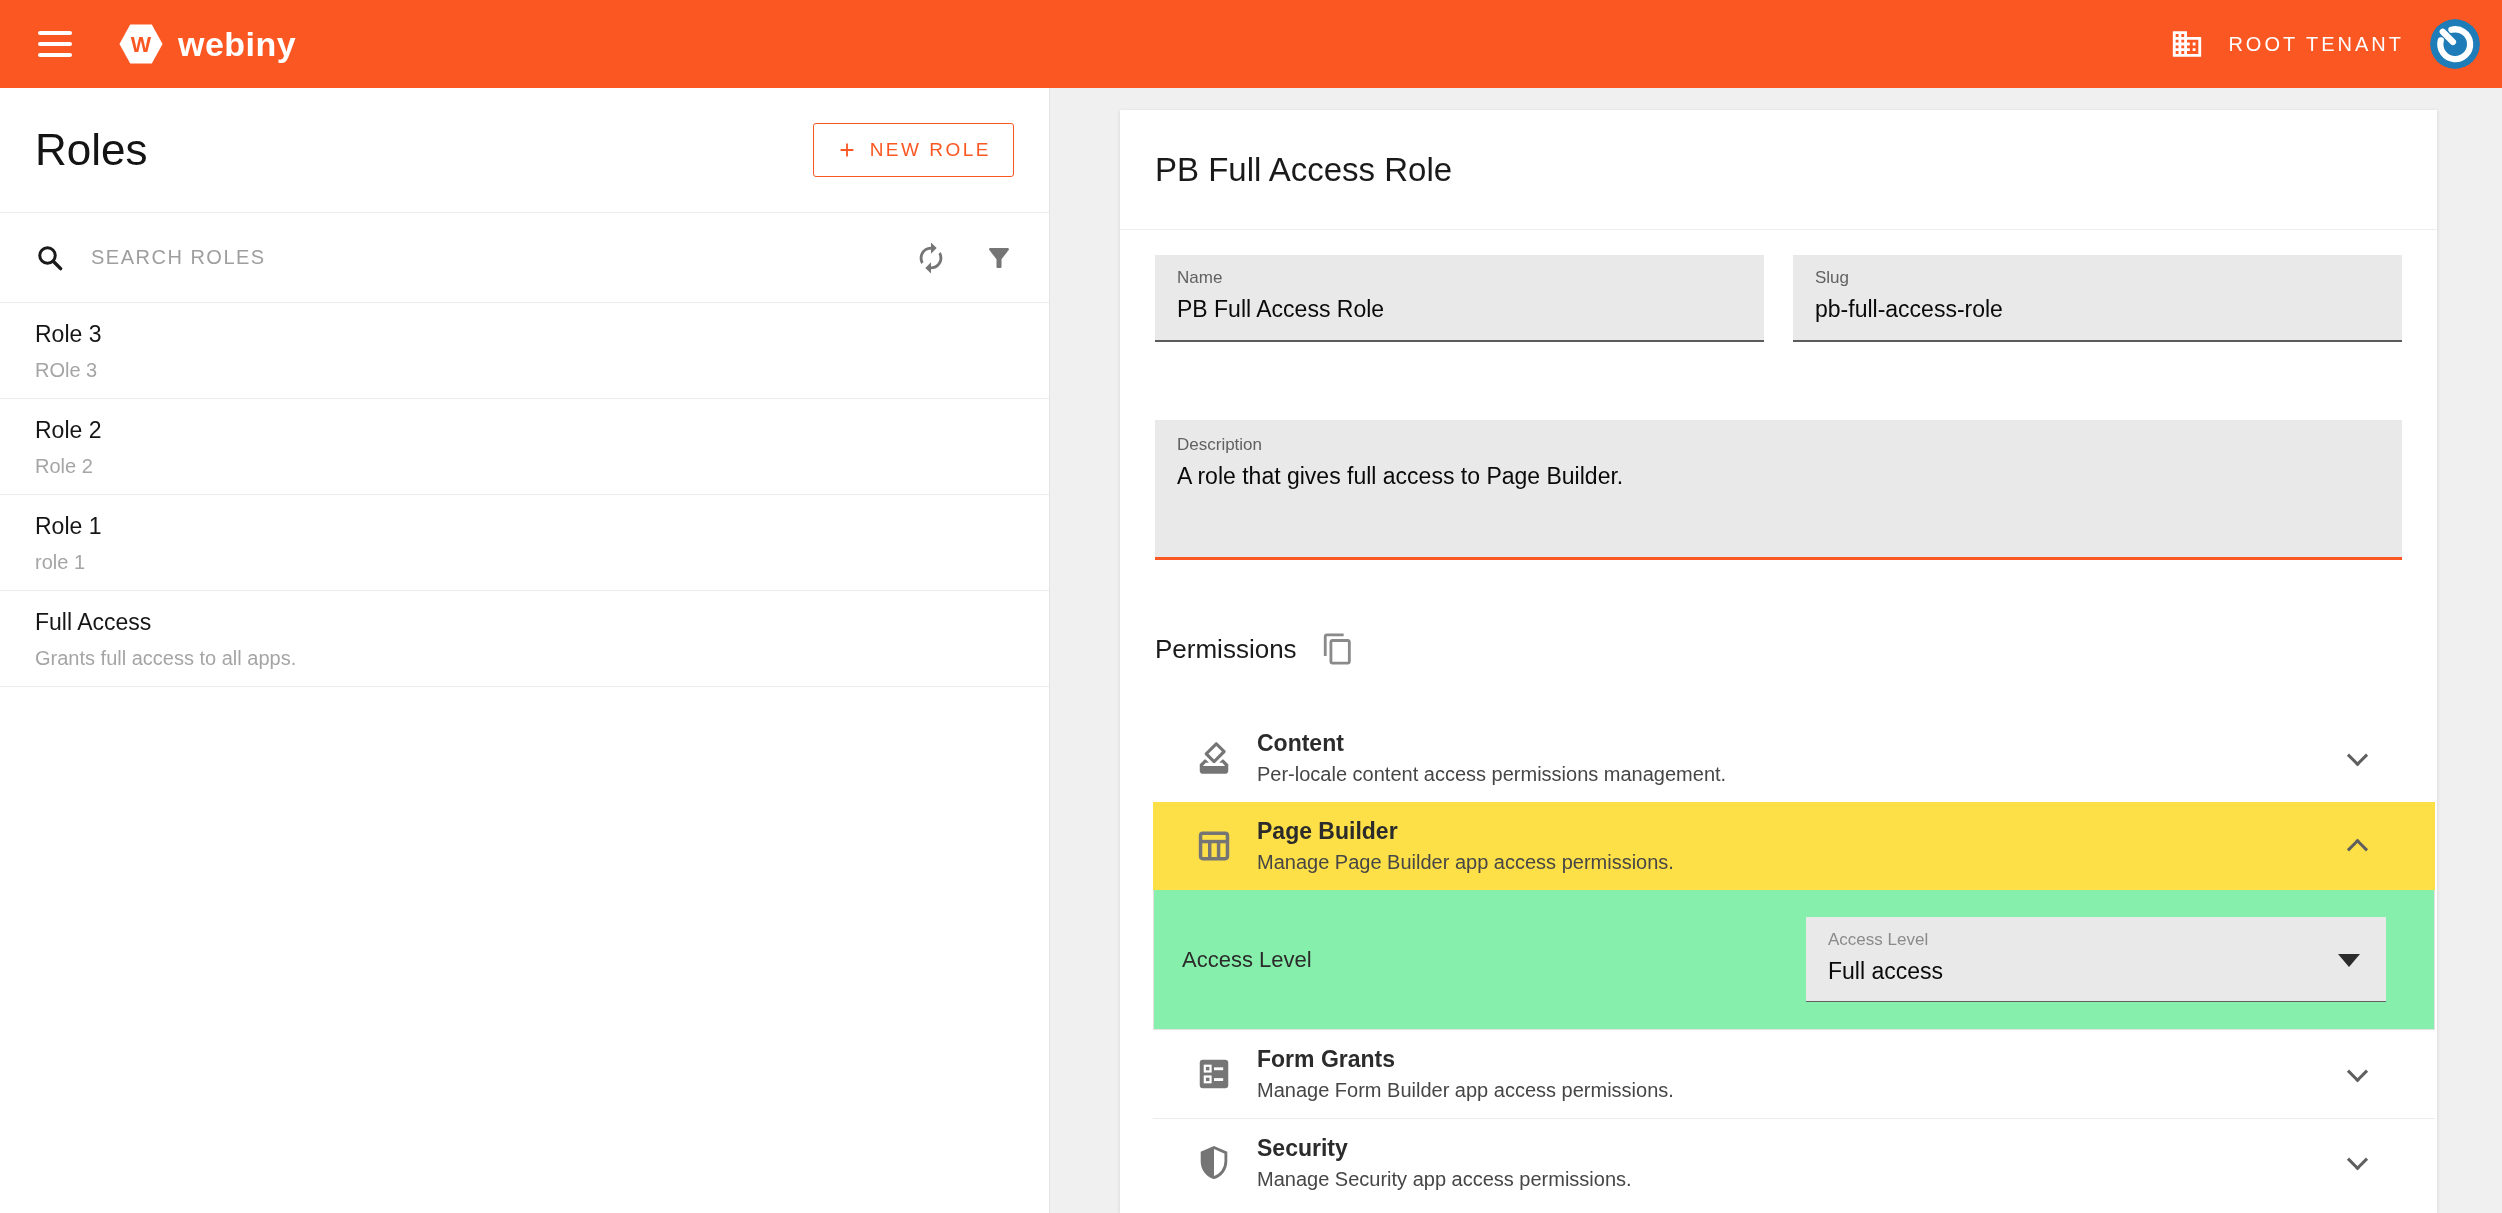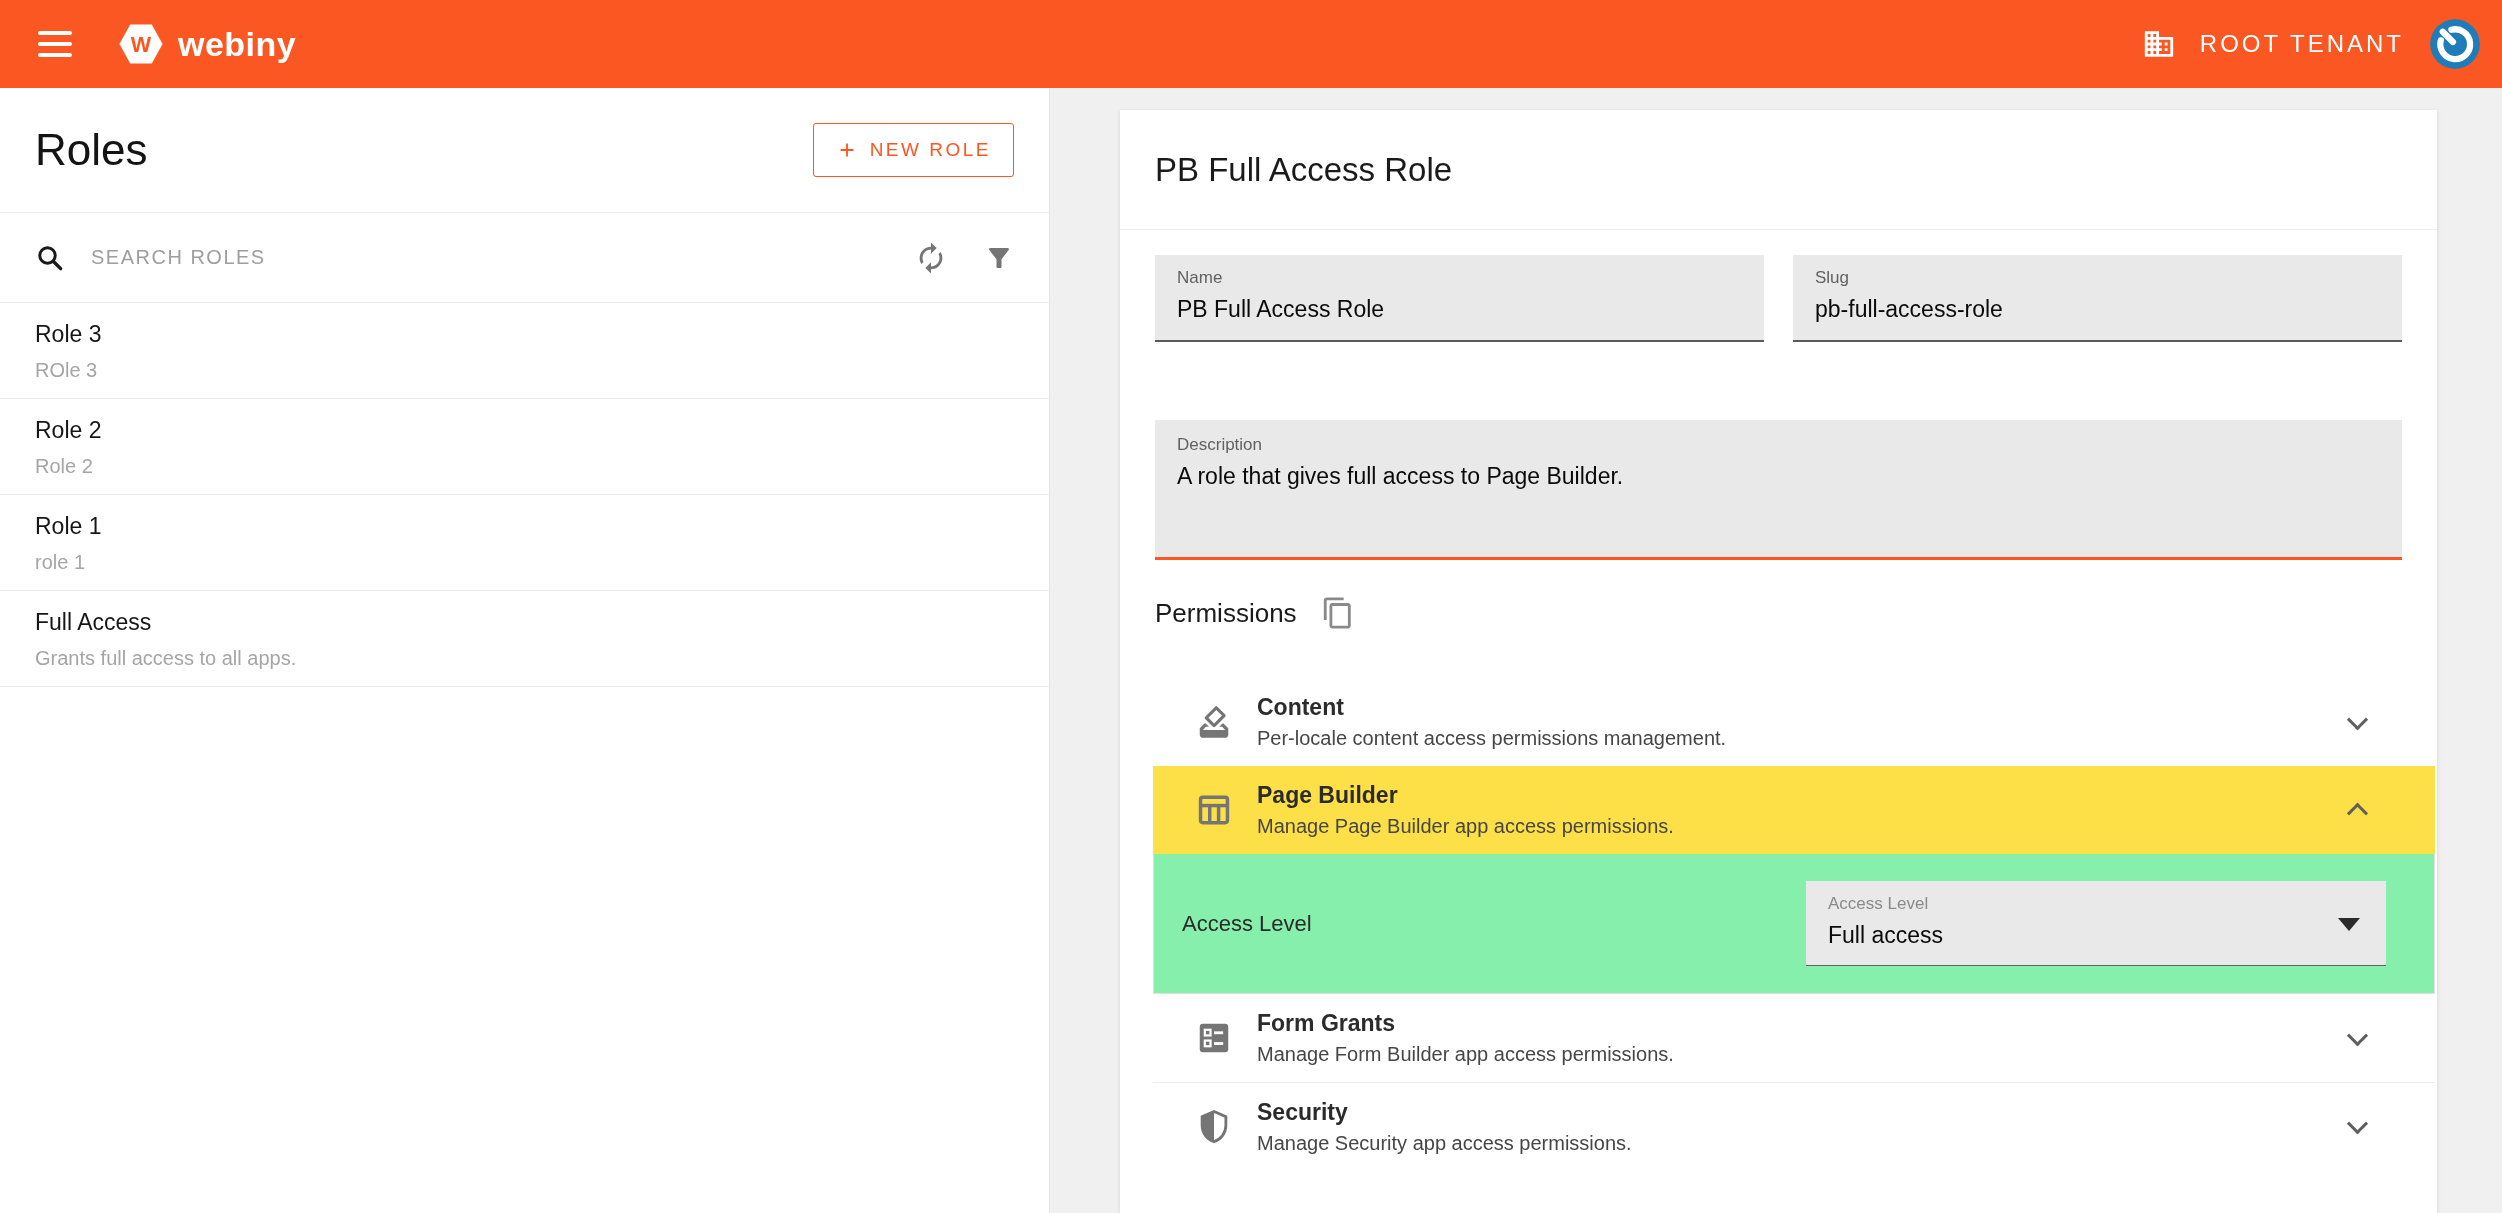--- a/index.html
+++ b/index.html
@@ -15,21 +15,21 @@
     position:absolute; top:0; left:0; right:0; height:88px;
     background:#fa5723; display:flex; align-items:center;
     padding:0 22px 0 38px; color:#fff;
   }
   .topbar-left { display:flex; align-items:center; gap:46px; }
   .menu-btn { width:34px; height:26px; display:flex; flex-direction:column; justify-content:space-between; cursor:pointer; }
   .menu-btn span { display:block; height:4px; background:#fff; border-radius:2px; }
   .logo { display:flex; align-items:center; gap:14px; }
   .logo-word { font-size:34px; font-weight:700; letter-spacing:.5px; }
   .topbar-right { margin-left:auto; display:flex; align-items:center; gap:26px; }
-  .tenant { display:flex; align-items:center; gap:24px; font-size:24px; letter-spacing:3px; font-weight:500; cursor:pointer; }
+  .tenant { display:flex; align-items:center; gap:24px; font-size:20px; letter-spacing:3px; font-weight:500; cursor:pointer; }
   .avatar { width:50px; height:50px; border-radius:50%; overflow:hidden; cursor:pointer; }
 
   
   .roles-panel {
     position:absolute; top:88px; left:0; width:1050px; bottom:0;
     background:#fff; border-right:1px solid #e3e3e3;
   }
   .panel-head {
     height:125px; display:flex; align-items:center; justify-content:space-between;
     padding:0 35px; border-bottom:1px solid #ececec;
@@ -74,21 +74,21 @@
     background:#e9e9e9; border-bottom:2px solid #5d5b59;
     padding:13px 22px 17px; flex:1; cursor:text;
   }
   .field-label { font-size:17px; color:#616161; }
   .field-value { font-size:23px; color:#0a0a0a; margin-top:8px; white-space:nowrap; overflow:hidden; }
   .description-field {
     margin-top:78px; height:140px; background:#e9e9e9;
     border-bottom:3px solid #fa5723; padding:15px 22px; cursor:text;
   }
 
-  .perm-head { margin-top:36px; display:flex; align-items:center; gap:24px; }
+  .perm-head { margin-top:72px; display:flex; align-items:center; gap:24px; }
   .perm-title { font-size:26px; color:#1a1a1a; font-weight:400; }
 
   .accordion { margin:48px 0 0 -2px; width:1282px; }
   .acc-row {
     display:flex; align-items:center; height:88px;
     padding:0 70px 0 42px; cursor:pointer; background:#fff;
   }
   .acc-row.expanded { background:#fde047; }
   .acc-row.bordered { border-top:1px solid #ececec; }
   .acc-text { margin-left:24px; }

